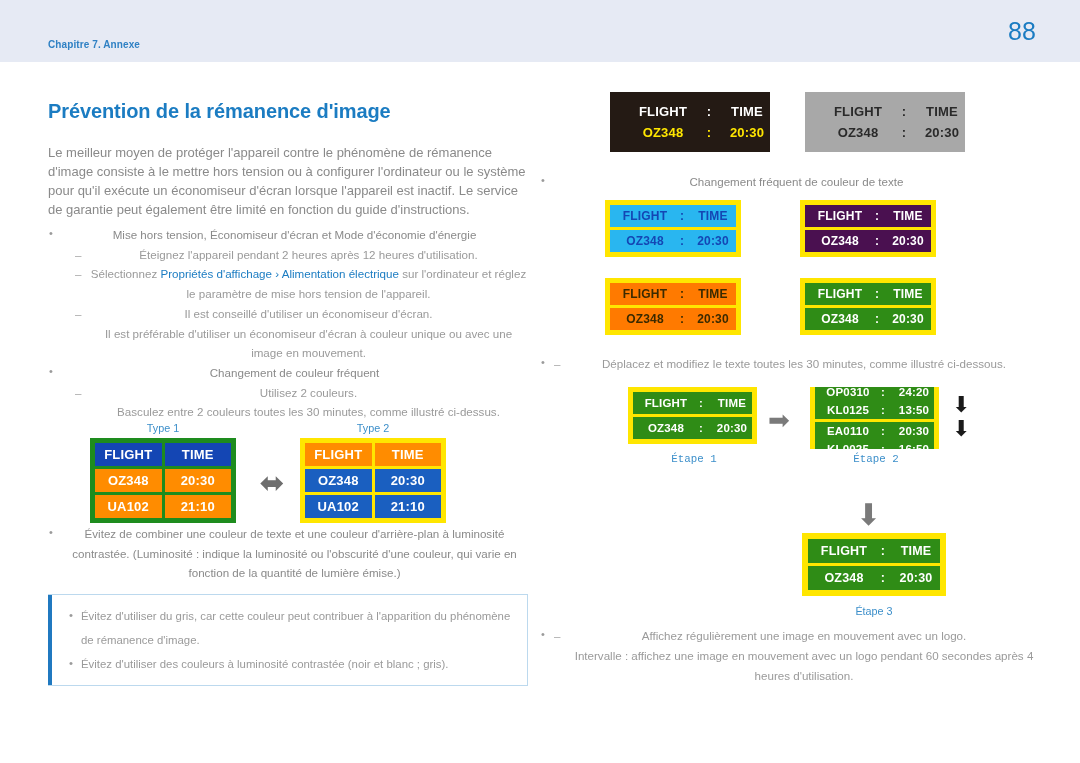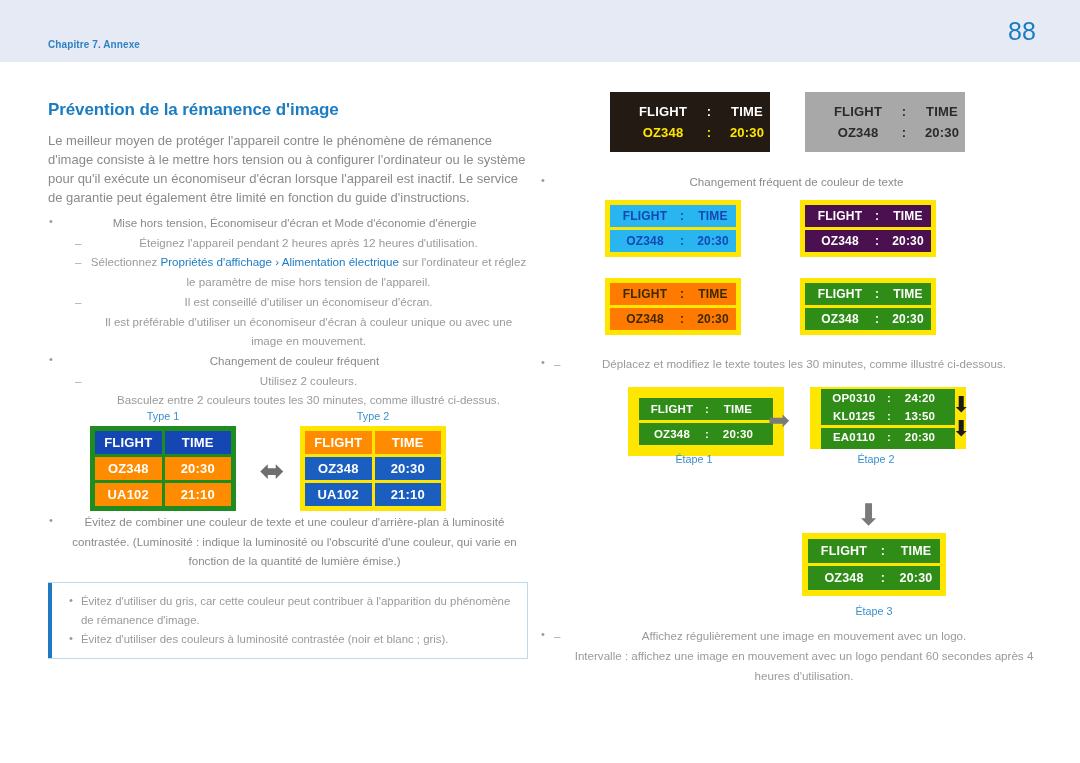--- a/index.html
+++ b/index.html
@@ -25,21 +25,21 @@
   .page-number{
     position:absolute; left:1000px; top:17px; width:44px;
     text-align:center; font-size:25px; color:#1b7cc2; font-weight:400;
   }
 
   
   .col-left{ position:absolute; left:48px; top:100px; width:480px; }
   .col-right{ position:absolute; left:540px; top:92px; width:500px; }
 
   h1.section-title{
-    margin:0 0 11px 0; font-size:17px; color:#1b7cc2; font-weight:bold;
+    margin:0 0 20px 0; font-size:20px; color:#1b7cc2; font-weight:bold;
     letter-spacing:-.1px;
   }
 
   p.body-text{
     margin:0 0 6px 0; font-size:13px; line-height:19px; color:#8a8a8a;
   }
 
   ul.lvl1{ list-style:none; margin:2px 0 0 0; padding:0;text-align:center; }
   ul.lvl1 > li{
     position:relative; padding-left:13px; font-size:11.6px;
@@ -65,21 +65,21 @@
     position:relative; margin-top:11px; border:1px solid #bcd9ee;
     border-left:none; background:#fff; padding:9px 12px 9px 20px;
   }
   .note-box::before{
     content:""; position:absolute; left:0; top:0; bottom:0; width:4px;
     background:#2079c0;
   }
   .note-box ul{ list-style:none; margin:0; padding:0; }
   .note-box li{
     position:relative; padding-left:13px; font-size:11.4px;
-    line-height:19px; color:#9a9a9a;
+    line-height:24px; color:#9a9a9a;
   }
   .note-box li::before{
     content:"•"; position:absolute; left:1px; top:-1px; color:#9a9a9a;
   }
 
   
   .type-row{ position:relative; height:100px; }
   .type-label{
     font-size:10.8px; color:#3c8fca; text-align:center; margin-bottom:4px;
   }
@@ -134,31 +134,31 @@
   .m2{ left:260px; top:0; }
   .m3{ left:65px; top:78px; }
   .m4{ left:260px; top:78px; }
   .bg-cyan{ background:#29b6f0; color:#1446b4; }
   .bg-purple{ background:#4a1050; color:#ffffff; }
   .bg-orange2{ background:#ff7a00; color:#3a2a00; }
   .bg-green2{ background:#2f8c16; color:#ffffff; }
 
   
   .steps{ position:relative; height:120px; margin-top:6px; }
-  .step-box{ position:absolute; background:#ffe600; padding:11px; width:156px; }
+  .step-box{ position:absolute; background:#ffe600; padding:5px; width:129px; }
   .step-box .ib-row{
     background:#2f8c16; color:#fff; grid-template-columns:58px 12px 50px;
     font-size:11.5px; padding:5px 4px;
   }
   .step1{ left:88px; top:8px; }
   .step2{ left:270px; top:8px; height:62px; overflow:hidden; }
   .step2 .clip{ margin-top:-9px; }
   .step2 .ib-row{ font-size:11.5px; padding:3px 4px; }
   .step-cap{
-    position:absolute; font-size:10.8px; color:#3c8fca; text-align:center; width:132px;
+    position:absolute; font-size:10.8px; color:#3c8fca; text-align:center; width:132px;font-family:Liberation Mono, monospace;
   }
   .cap1{ left:88px; top:74px; }
   .cap2{ left:270px; top:74px; }
   .rt-arrow{
     position:absolute; left:228px; top:26px; font-size:26px; color:#7a7a7a;
   }
   .dn-arrows{
     position:absolute; left:412px; top:14px; font-size:22px; color:#1a1a1a;
     line-height:24px; text-align:center;
   }

